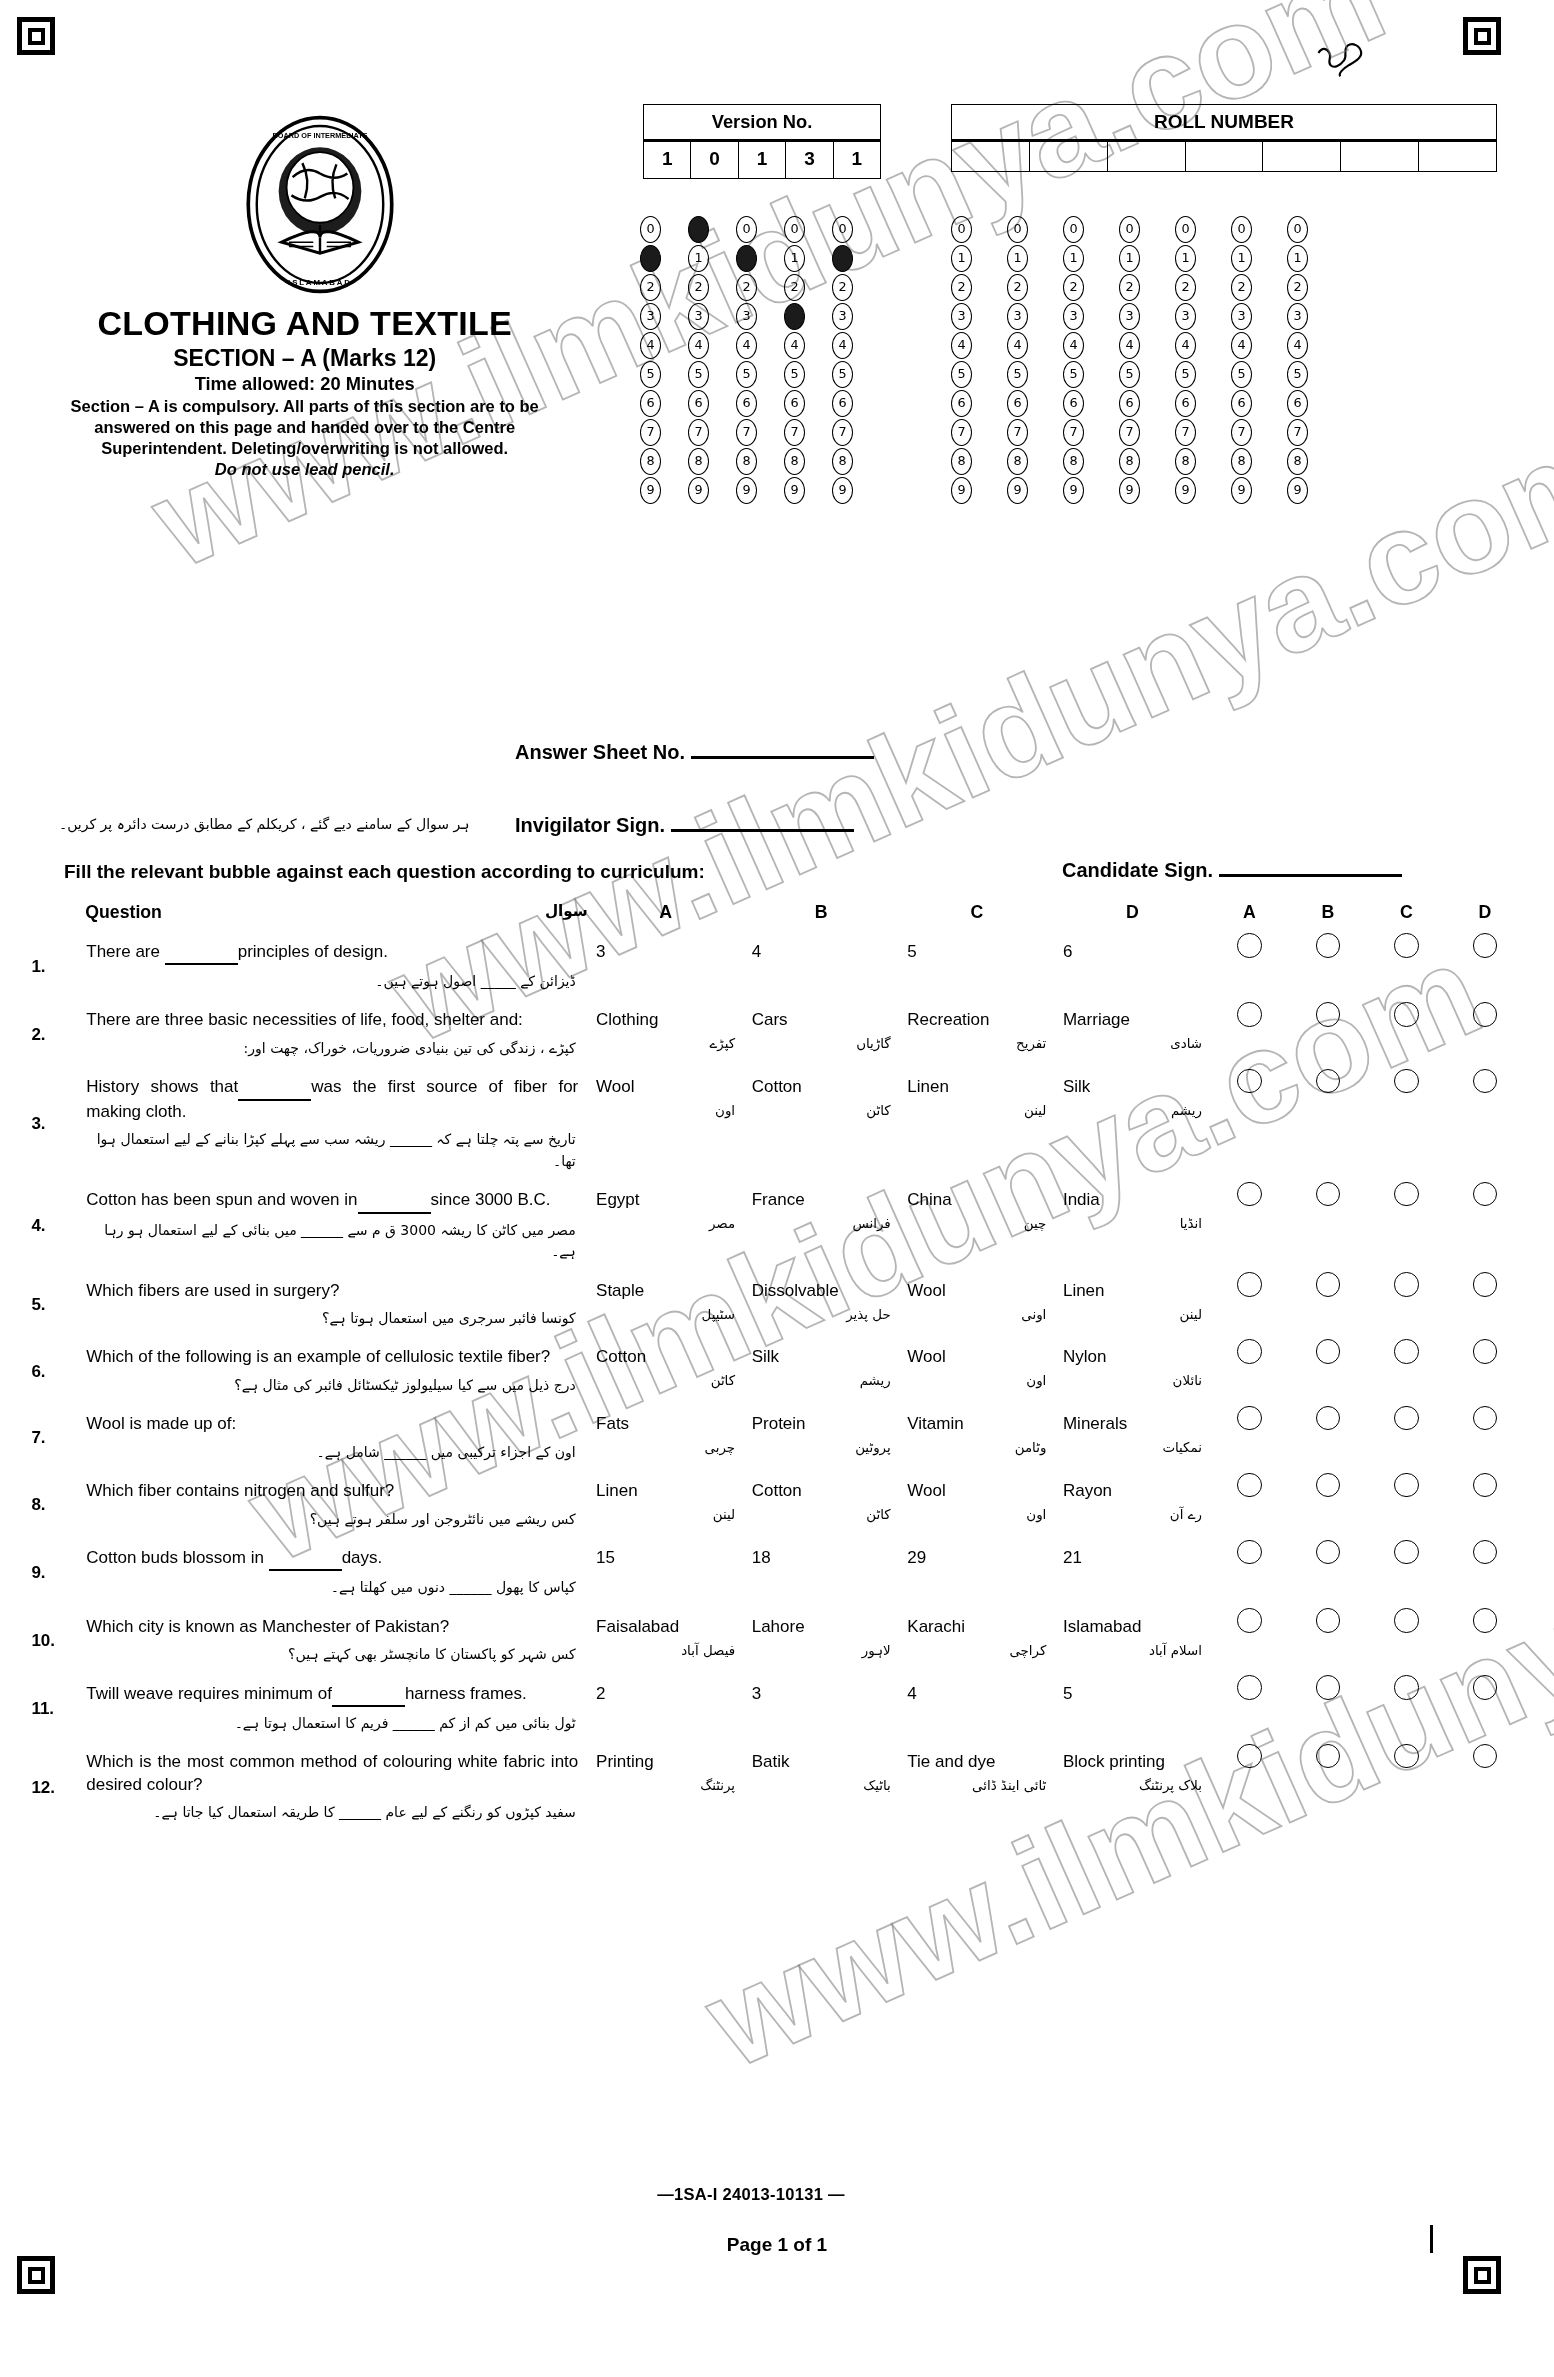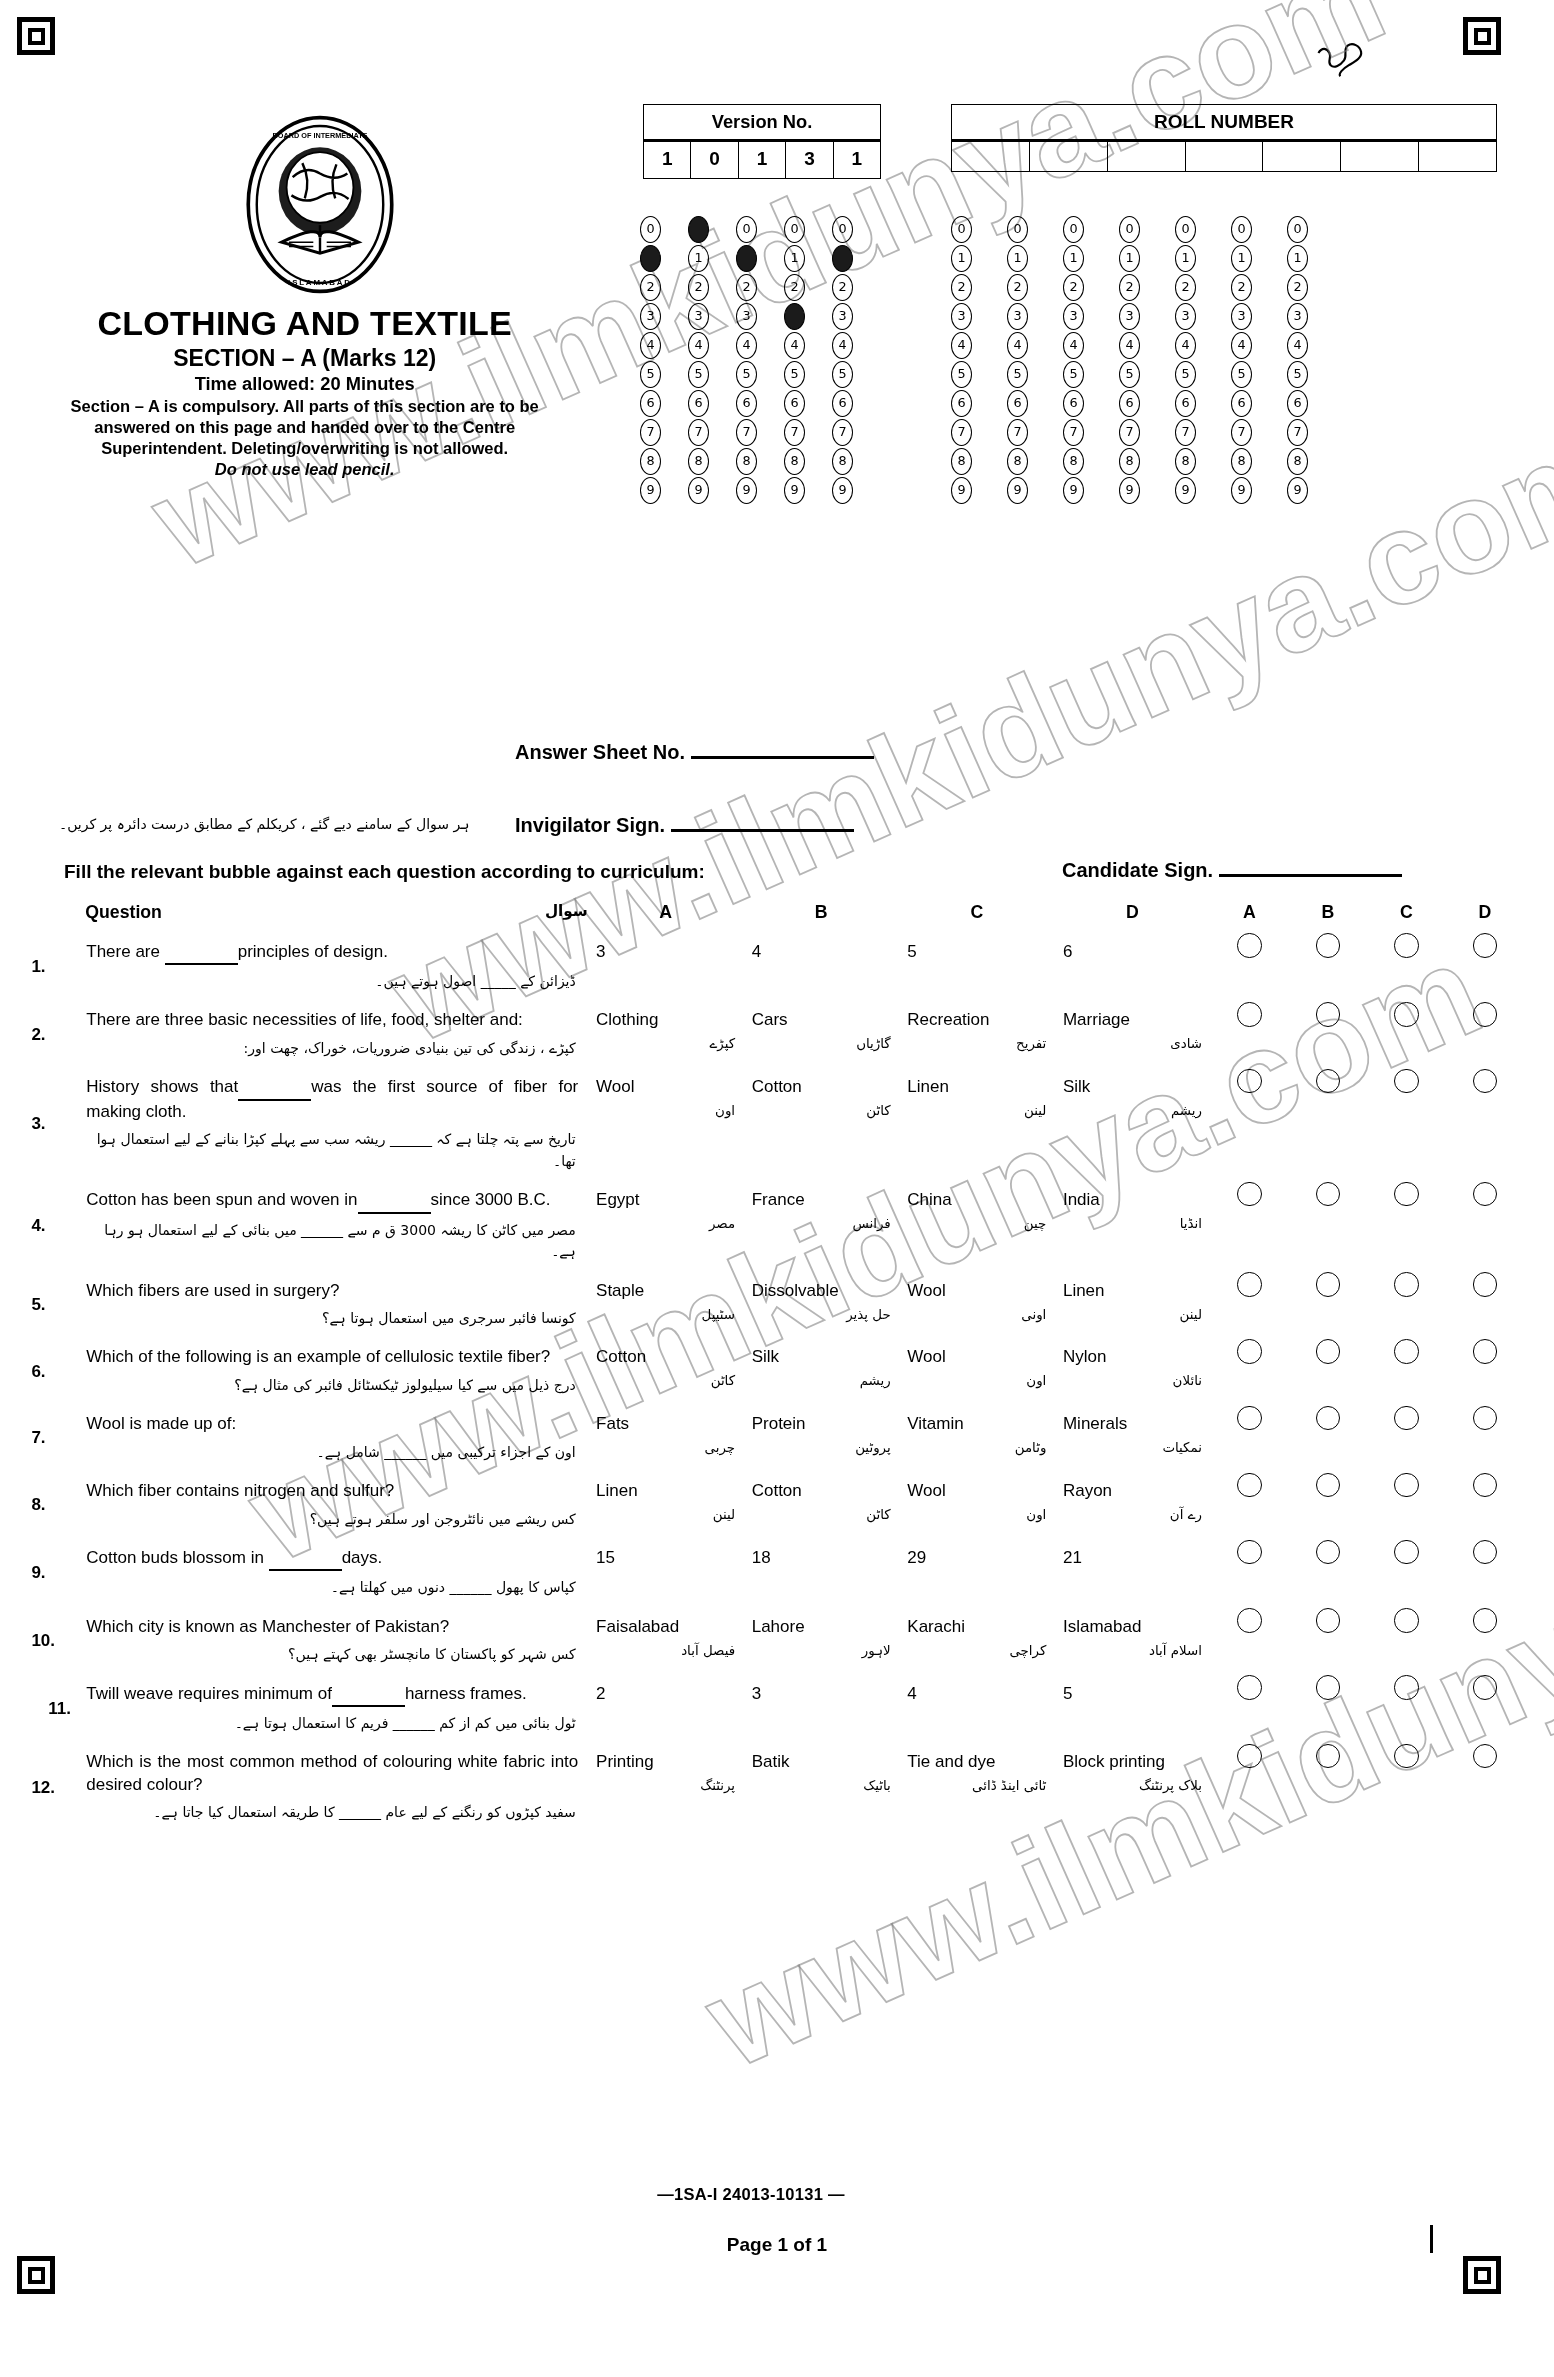--- a/index.html
+++ b/index.html
@@ -774,21 +774,21 @@
               <div class="ansbub"></div>
             </div>
           </td>
           <td class="bubcell solidl">
             <div class="obubwrap">
               <div class="ansbub"></div>
             </div>
           </td>
         </tr>
         <tr class="rowline">
-          <td class="numcol" style="vertical-align: middle; text-align: right;">11.</td>
+          <td class="numcol" style="vertical-align: middle;">11.</td>
           <td>
             <div class="qen"><span>Twill weave requires minimum of</span><span class="blank" style="width: 73px;">&nbsp;</span><span>harness frames.</span></div>
             <div class="qur">ٹول بنائی میں کم از کم ______ فریم کا استعمال ہوتا ہے۔</div>
           </td>
           <td class="dash">
             <div class="oen">2</div>
             <div class="our"></div>
           </td>
           <td class="dash">
             <div class="oen">3</div>

